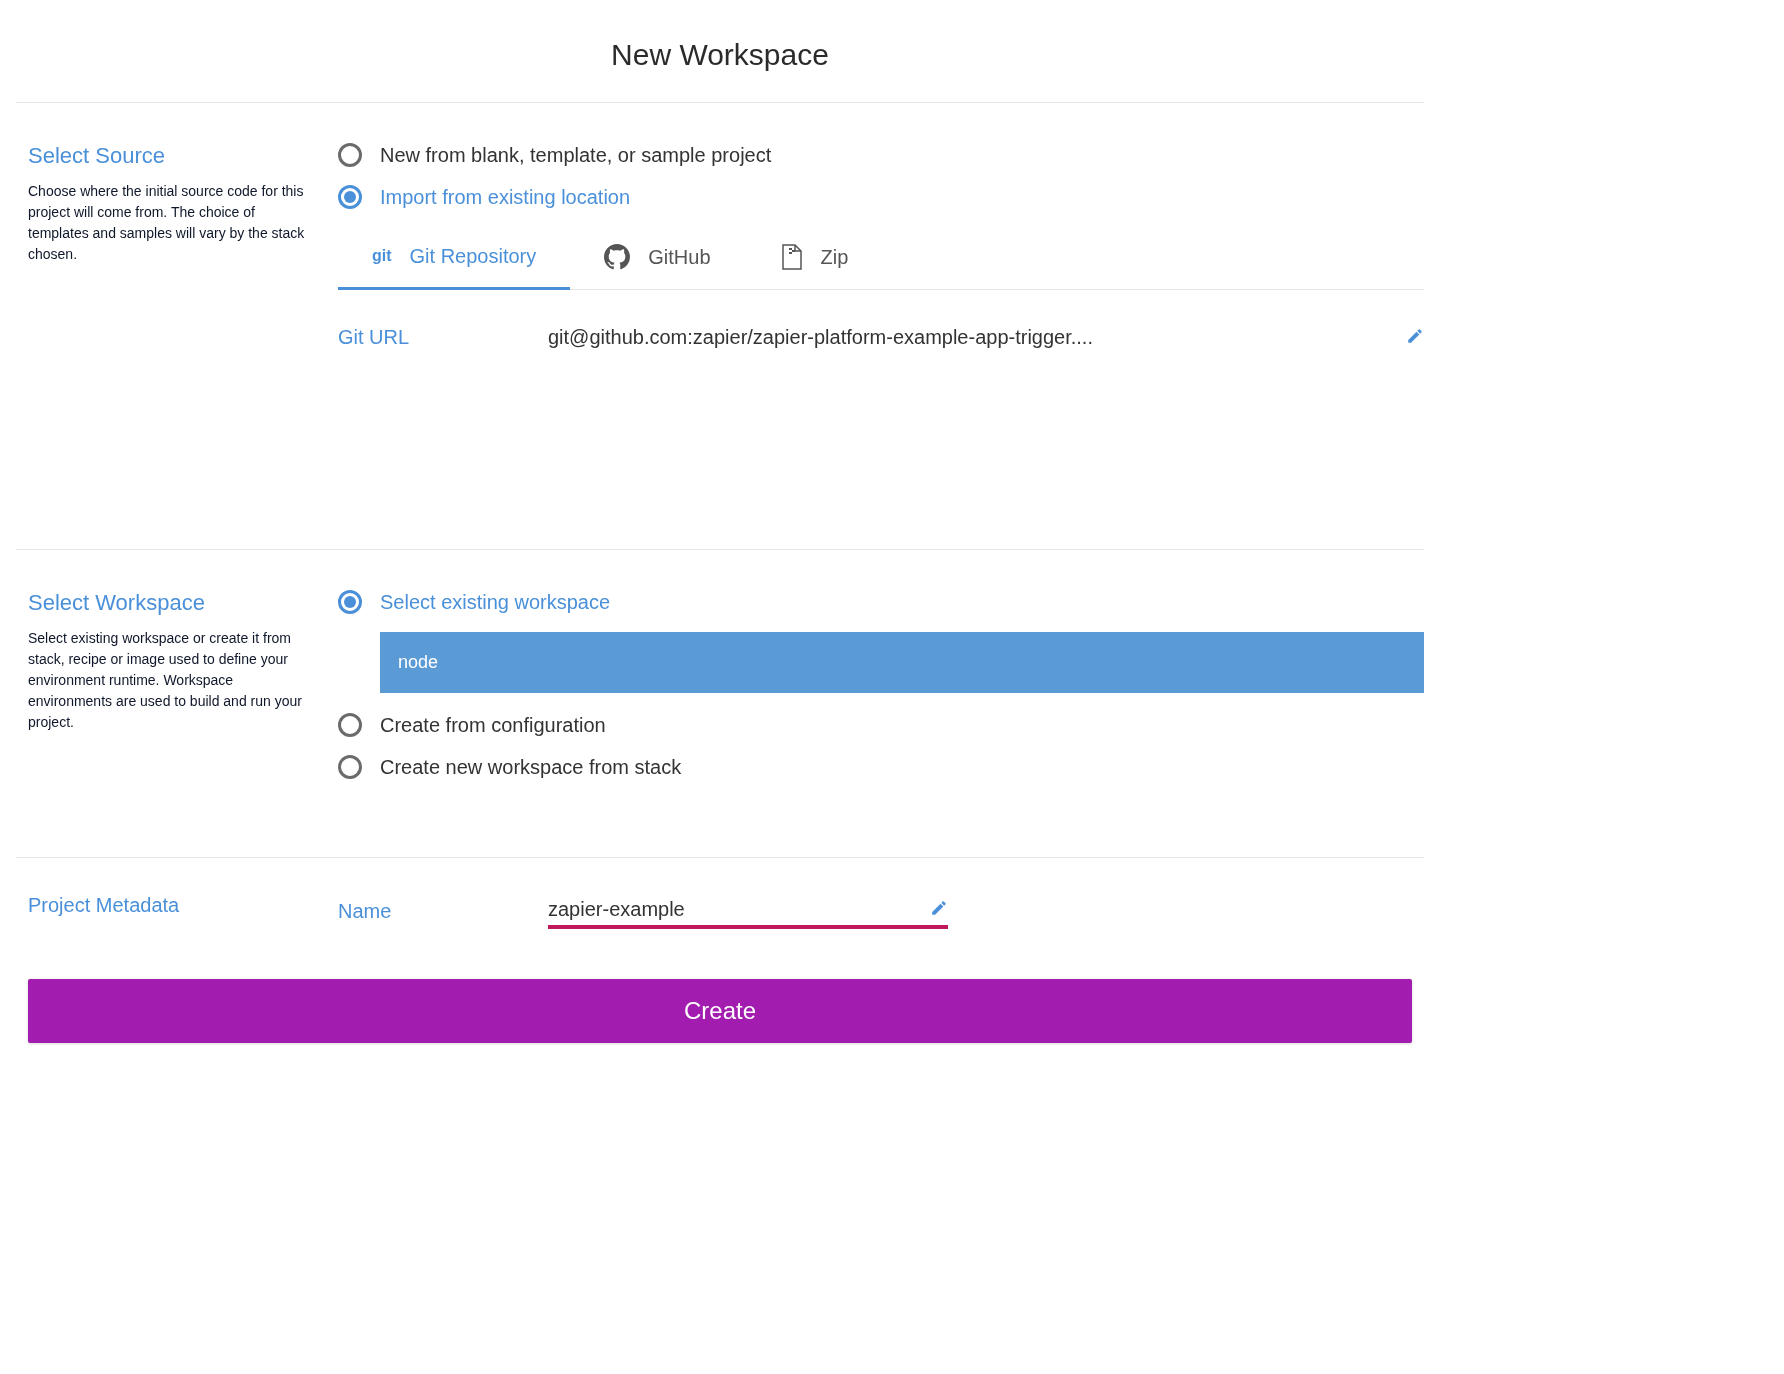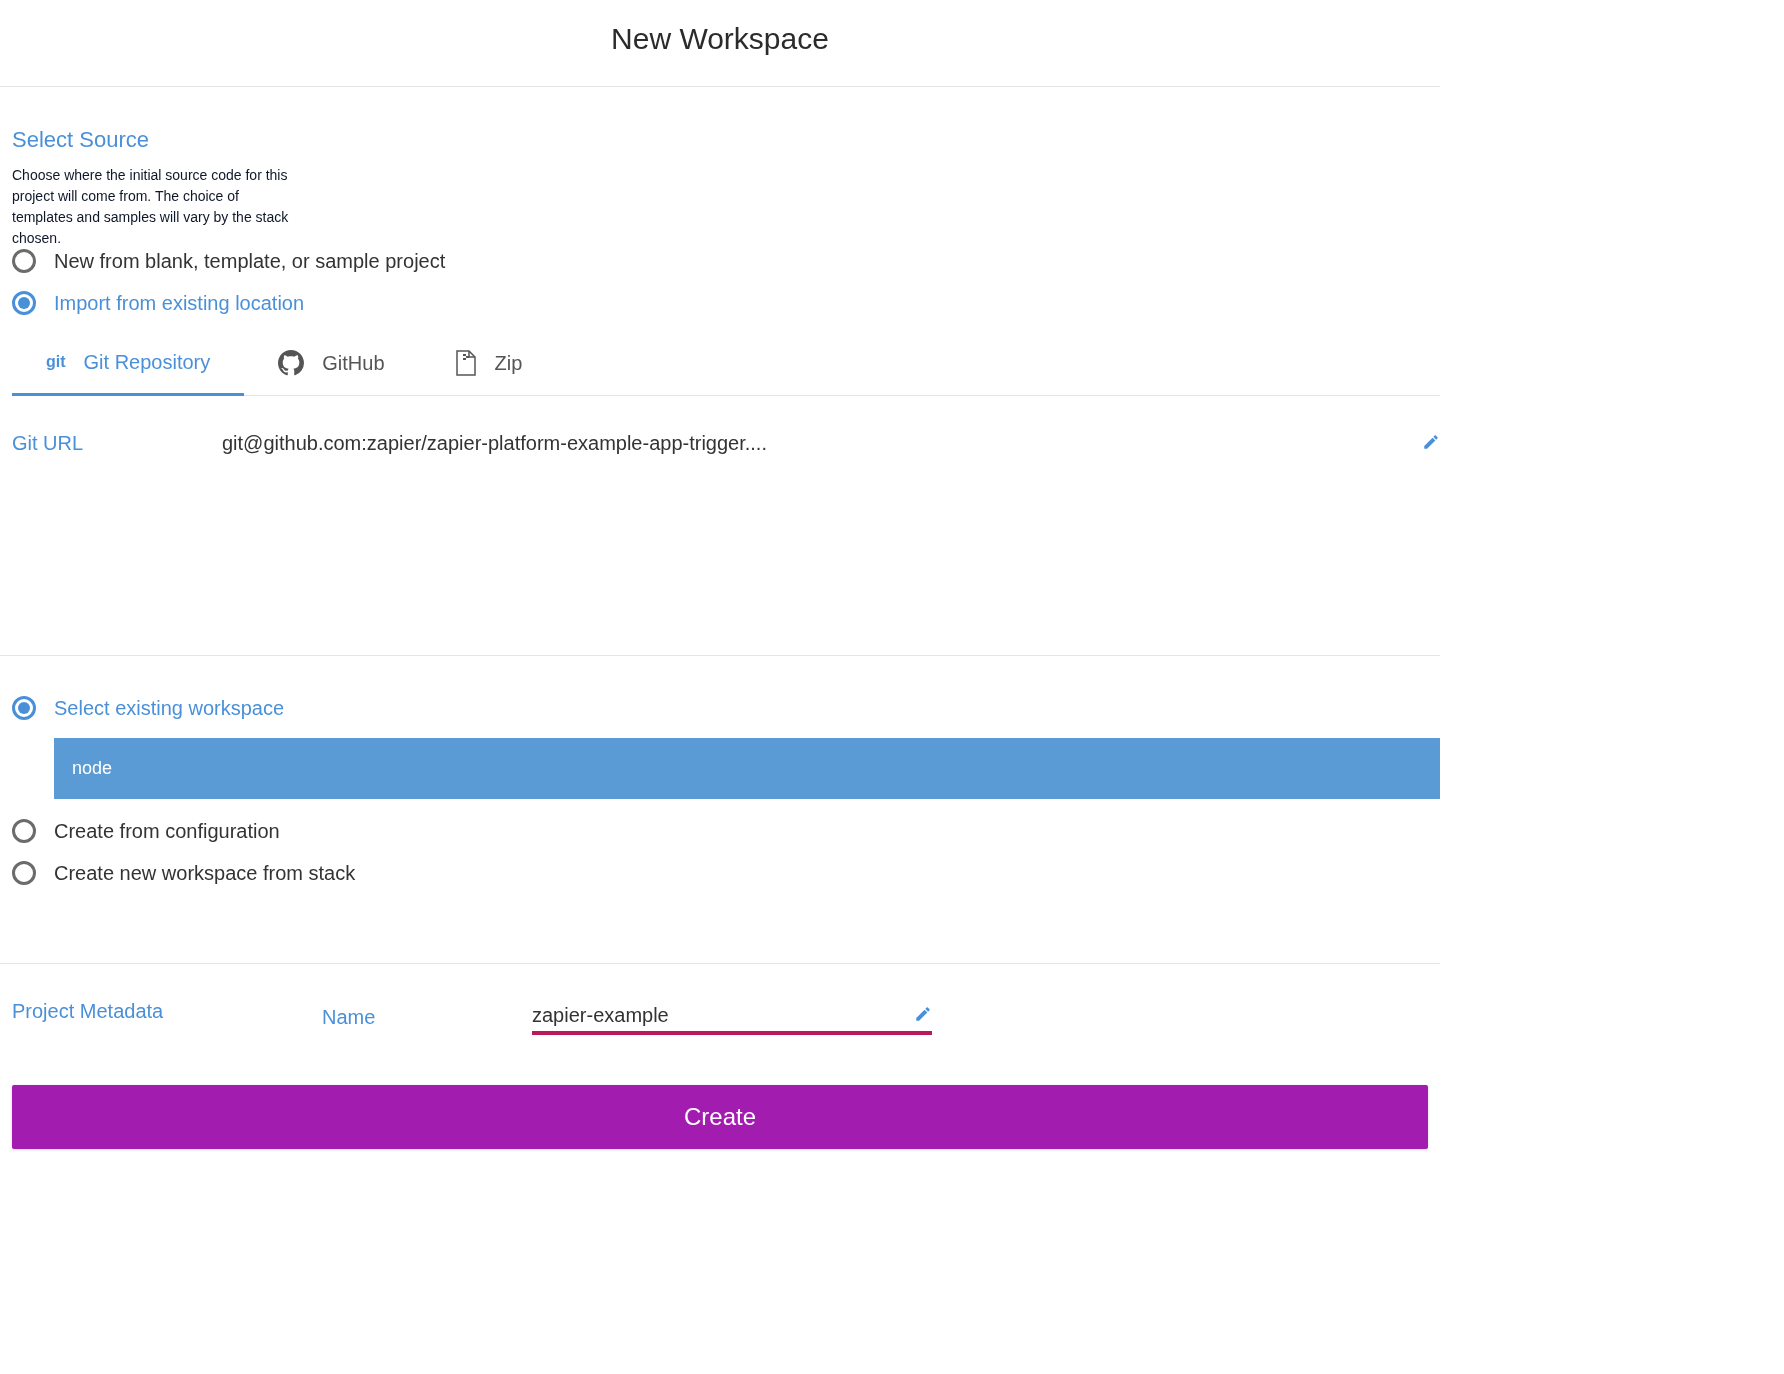--- a/index.html
+++ b/index.html
@@ -8,21 +8,21 @@
       box-sizing: border-box;
     }
     body {
       font-family: -apple-system, BlinkMacSystemFont, "Segoe UI", Helvetica, Arial, sans-serif;
       background: #fff;
       color: #333;
       font-size: 14px;
     }
     .container {
       width: 1440px;
-      padding: 0;
+      padding: 16px;
     }
     .page-title {
       font-size: 30px;
       font-weight: 400;
       color: #2b2b2b;
       text-align: center;
       padding: 22px 0 30px 0;
     }
     .divider {
       border: none;
@@ -177,21 +177,20 @@
       color: #fff;
       font-size: 24px;
       text-align: center;
       padding: 18px 0;
       cursor: pointer;
       border-radius: 2px;
       box-shadow: 0 1px 3px rgba(0,0,0,0.15);
     }
     .section.source-section {
       padding-bottom: 200px;
-      flex-direction: column;
     }
     .section.workspace-section {
       padding-bottom: 60px;
     }
     .section.metadata-section {
       padding-top: 36px;
     }
     .metadata-title {
       font-size: 20px;
       color: #4a90d9;
@@ -259,20 +258,24 @@
             <path d="M3 17.25V21h3.75L17.81 9.94l-3.75-3.75L3 17.25zM20.71 7.04c.39-.39.39-1.02 0-1.41l-2.34-2.34c-.39-.39-1.02-.39-1.41 0l-1.83 1.83 3.75 3.75 1.83-1.83z"></path>
           </svg>
         </span>
       </div>
     </div>
   </div>
 
   <hr class="divider">
 
   <div class="section workspace-section">
+    <div class="section-left">
+      <h2 class="section-title">Select Workspace</h2>
+      <p class="section-desc">Select existing workspace or create it from stack, recipe or image used to define your environment runtime. Workspace environments are used to build and run your project.</p>
+    </div>
     <div class="section-right">
       <div class="radio-row">
         <span class="radio-circle selected">
           <span class="radio-dot"></span>
         </span>
         <span class="radio-label selected">Select existing workspace</span>
       </div>
       <div class="workspace-item">
         <span>node</span>
       </div>

